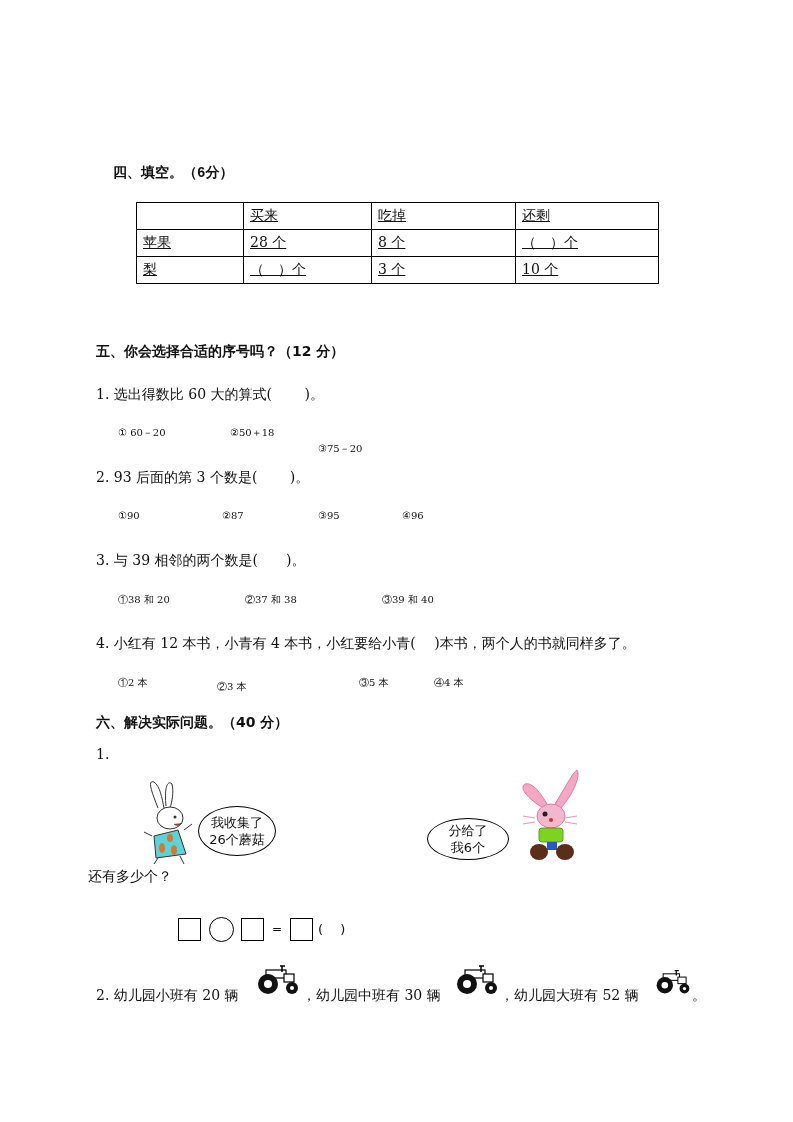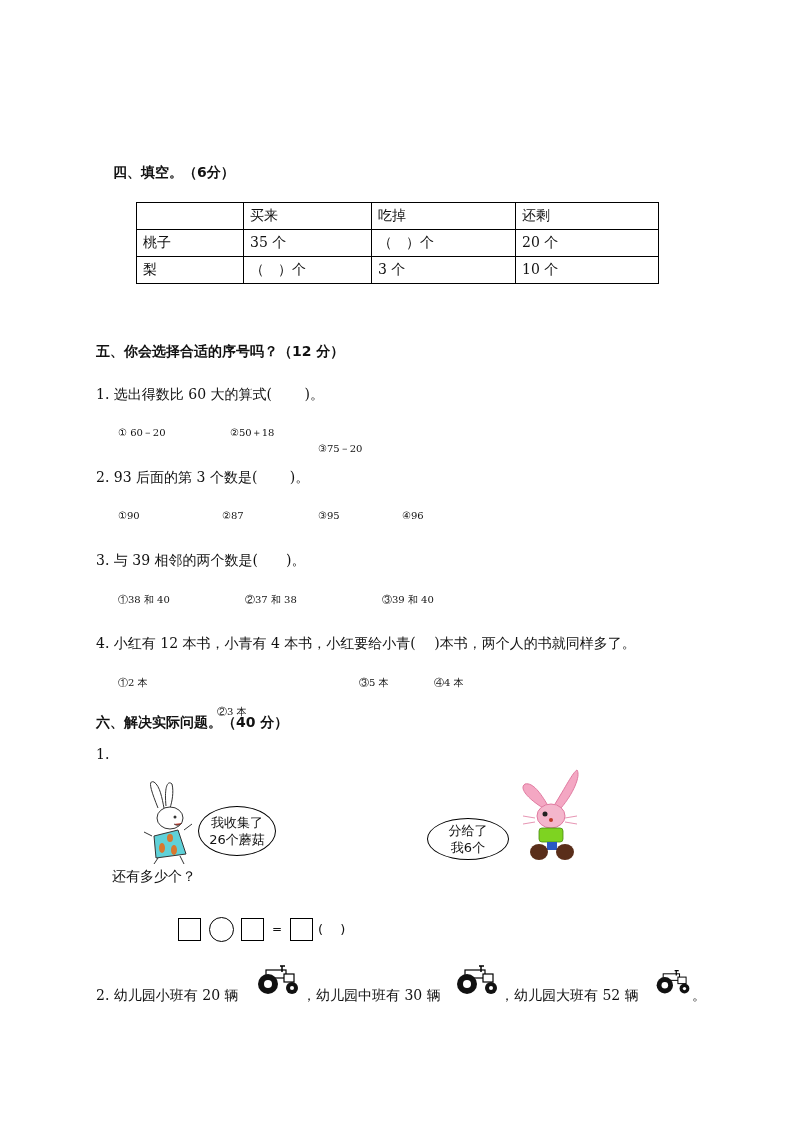--- a/index.html
+++ b/index.html
@@ -11,50 +11,51 @@
   .abs { position: absolute; white-space: nowrap; }
   .heading { font-weight: bold; font-family: "DejaVu Sans", "Liberation Sans", sans-serif; font-size: 14px; }
   .q { font-size: 14px; }
   table.fill {
     position: absolute; left: 136px; top: 202px;
     border-collapse: collapse; font-size: 14px;
   }
   table.fill td {
     border: 1px solid #000; height: 26px; padding: 0 0 0 6px;
     vertical-align: middle;
+    text-decoration: underline;
   }
   .c1 { width: 100px; } .c2 { width: 121px; } .c3 { width: 137px; } .c4 { width: 136px; }
   .opt { position: absolute; white-space: nowrap; font-size: 10px; }
   .bubble {
     position: absolute; border: 1px solid #000; border-radius: 50%;
     font-family: "DejaVu Sans", "Liberation Sans", sans-serif; font-size: 13px;
     display: flex; flex-direction: column; justify-content: center; align-items: center;
     line-height: 17px; background: #fff;
   }
   .box { position: absolute; width: 23px; height: 23px; border: 1.3px solid #000; box-sizing: border-box; }
   .circle { position: absolute; width: 25px; height: 25px; border: 1.3px solid #000; border-radius: 50%; box-sizing: border-box; }
 </style>
 </head>
 <body>
 
-<div class="abs heading" style="left:113px; top:164px;">四、填空。（6分）</div>
+<div class="abs heading" style="left:113px; top:164px;font-family:Liberation Mono, monospace;">四、填空。（6分）</div>
 
 <table class="fill">
   <tbody>
       <tr>
     <td class="c1"></td>
     <td class="c2">买来</td>
     <td class="c3">吃掉</td>
     <td class="c4">还剩</td>
   </tr>
   <tr>
-    <td>桃子</td>
-    <td>35 个</td>
+    <td>苹果</td>
+    <td>28 个</td>
+    <td>8 个</td>
     <td>（　）个</td>
-    <td>20 个</td>
   </tr>
   <tr>
     <td>梨</td>
     <td>（　）个</td>
     <td>3 个</td>
     <td>10 个</td>
   </tr>
 </tbody>
   </table>
 
@@ -65,27 +66,27 @@
 <div class="opt" style="left:230px; top:426px;">②50＋18</div>
 <div class="opt" style="left:318px; top:426px;margin-top:16px;">③75－20</div>
 
 <div class="abs q" style="left:96px; top:469px;">2.  93 后面的第 3 个数是(　　 )。</div>
 <div class="opt" style="left:118px; top:510px;">①90</div>
 <div class="opt" style="left:222px; top:510px;">②87</div>
 <div class="opt" style="left:318px; top:510px;">③95</div>
 <div class="opt" style="left:402px; top:510px;">④96</div>
 
 <div class="abs q" style="left:96px; top:552px;">3.  与 39 相邻的两个数是(　　)。</div>
-<div class="opt" style="left:118px; top:593px;">①38 和 40</div>
+<div class="opt" style="left:118px; top:593px;">①38 和 20</div>
 <div class="opt" style="left:245px; top:593px;">②37 和 38</div>
 <div class="opt" style="left:382px; top:593px;text-align:center;">③39 和 40</div>
 
 <div class="abs q" style="left:96px; top:635px;">4.  小红有 12 本书，小青有 4 本书，小红要给小青(　 )本书，两个人的书就同样多了。</div>
 <div class="opt" style="left:118px; top:676px;">①2 本</div>
-<div class="opt" style="left:217px; top:705px;">②3 本</div>
+<div class="opt" style="left:217px; top:680px;">②3 本</div>
 <div class="opt" style="left:326px; top:676px;margin-left:33px;">③5 本</div>
 <div class="opt" style="left:434px; top:676px;">④4 本</div>
 
 <div class="abs heading" style="left:96px; top:714px;">六、解决实际问题。（40 分）</div>
 <div class="abs q" style="left:96px; top:746px;">1.</div>
 
 <div class="abs" style="left:140px; top:778px; width:60px; height:86px;">
   <svg width="60" height="86" viewBox="0 0 60 86">
     <path d="M18 30 C10 10 8 2 14 4 C20 8 22 20 24 30" fill="#fff" stroke="#333" stroke-width="1"></path>
     <path d="M26 28 C24 8 28 2 32 6 C34 14 32 24 30 30" fill="#fff" stroke="#333" stroke-width="1"></path>
@@ -118,21 +119,21 @@
     <circle cx="30" cy="46" r="2.5" fill="#222"></circle>
     <circle cx="36" cy="52" r="2" fill="#c0392b"></circle>
     <path d="M20 50 L8 48 M20 54 L8 56 M50 50 L62 48 M50 54 L62 56" stroke="#e07aa0" stroke-width="0.8"></path>
     <rect x="24" y="60" width="24" height="14" rx="3" fill="#7ed321" stroke="#4a8c12" stroke-width="0.8"></rect>
     <rect x="32" y="74" width="10" height="8" fill="#2b59c3"></rect>
     <ellipse cx="24" cy="84" rx="9" ry="8" fill="#5a2e1a"></ellipse>
     <ellipse cx="50" cy="84" rx="9" ry="8" fill="#5a2e1a"></ellipse>
   </svg>
 </div>
 
-<div class="abs q" style="left:112px; top:868px;">还有多少个？</div>
+<div class="abs q" style="left:88px; top:868px;">还有多少个？</div>
 
 <div class="box" style="left:178px; top:918px;"></div>
 <div class="circle" style="left:209px; top:917px;"></div>
 <div class="box" style="left:241px; top:918px;"></div>
 <div class="abs" style="left:272px; top:922px; font-size:12px; font-family:'DejaVu Sans', sans-serif;">=</div>
 <div class="box" style="left:290px; top:918px;"></div>
 <div class="abs" style="left:318px; top:921px; font-size:13px; font-family:'DejaVu Sans', sans-serif;">(　 )</div>
 
 <div class="abs q" style="left:96px; top:987px;">2.  幼儿园小班有 20 辆</div>
 <div class="abs" style="left:256px; top:964px;">

